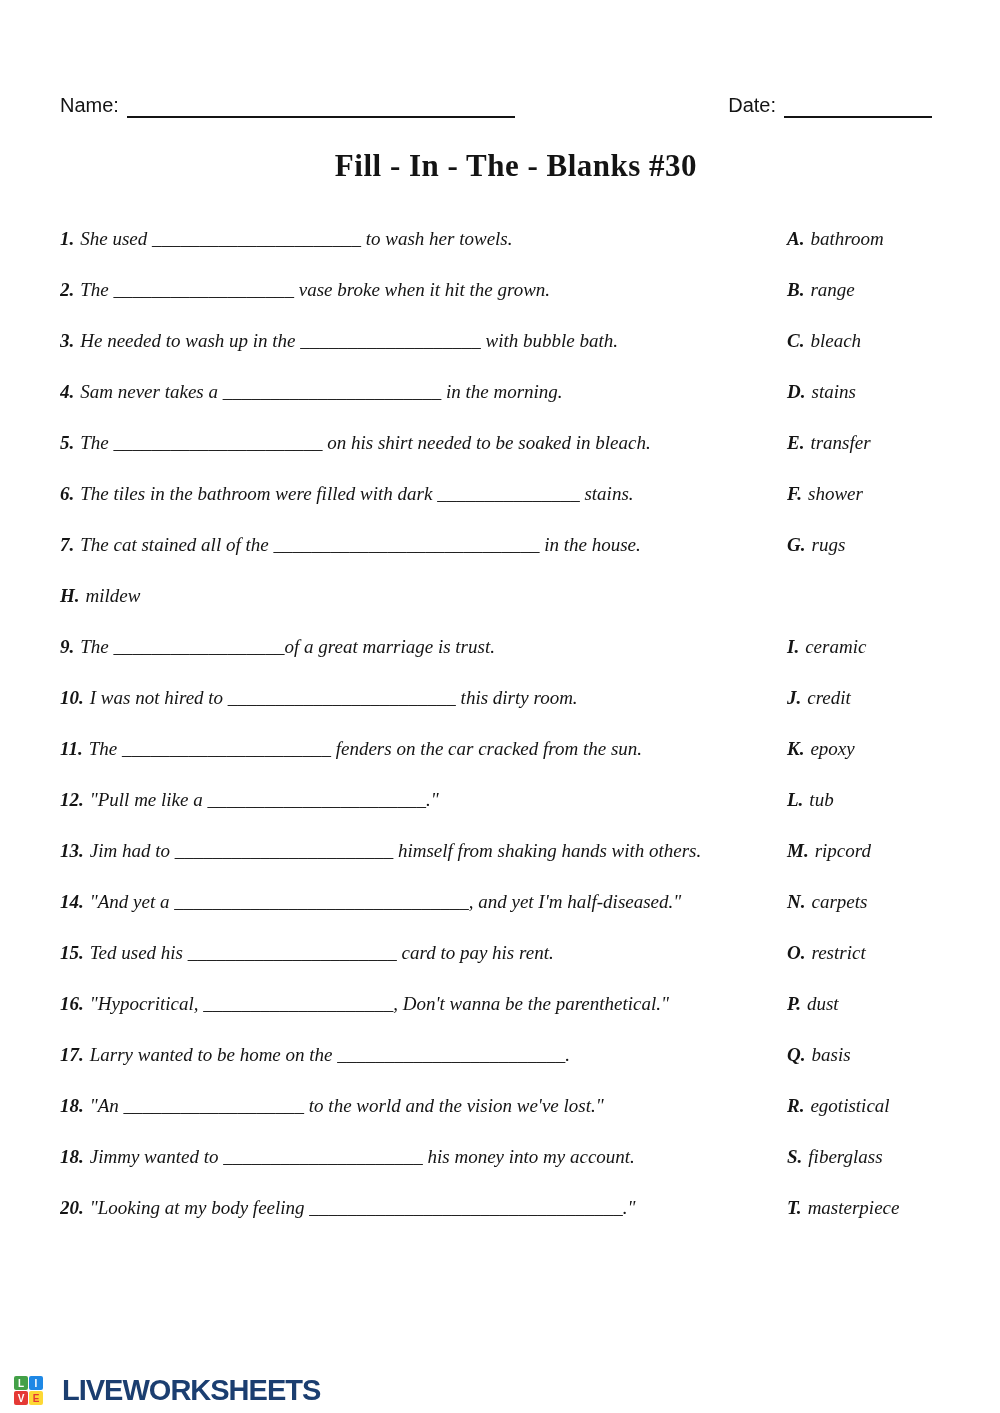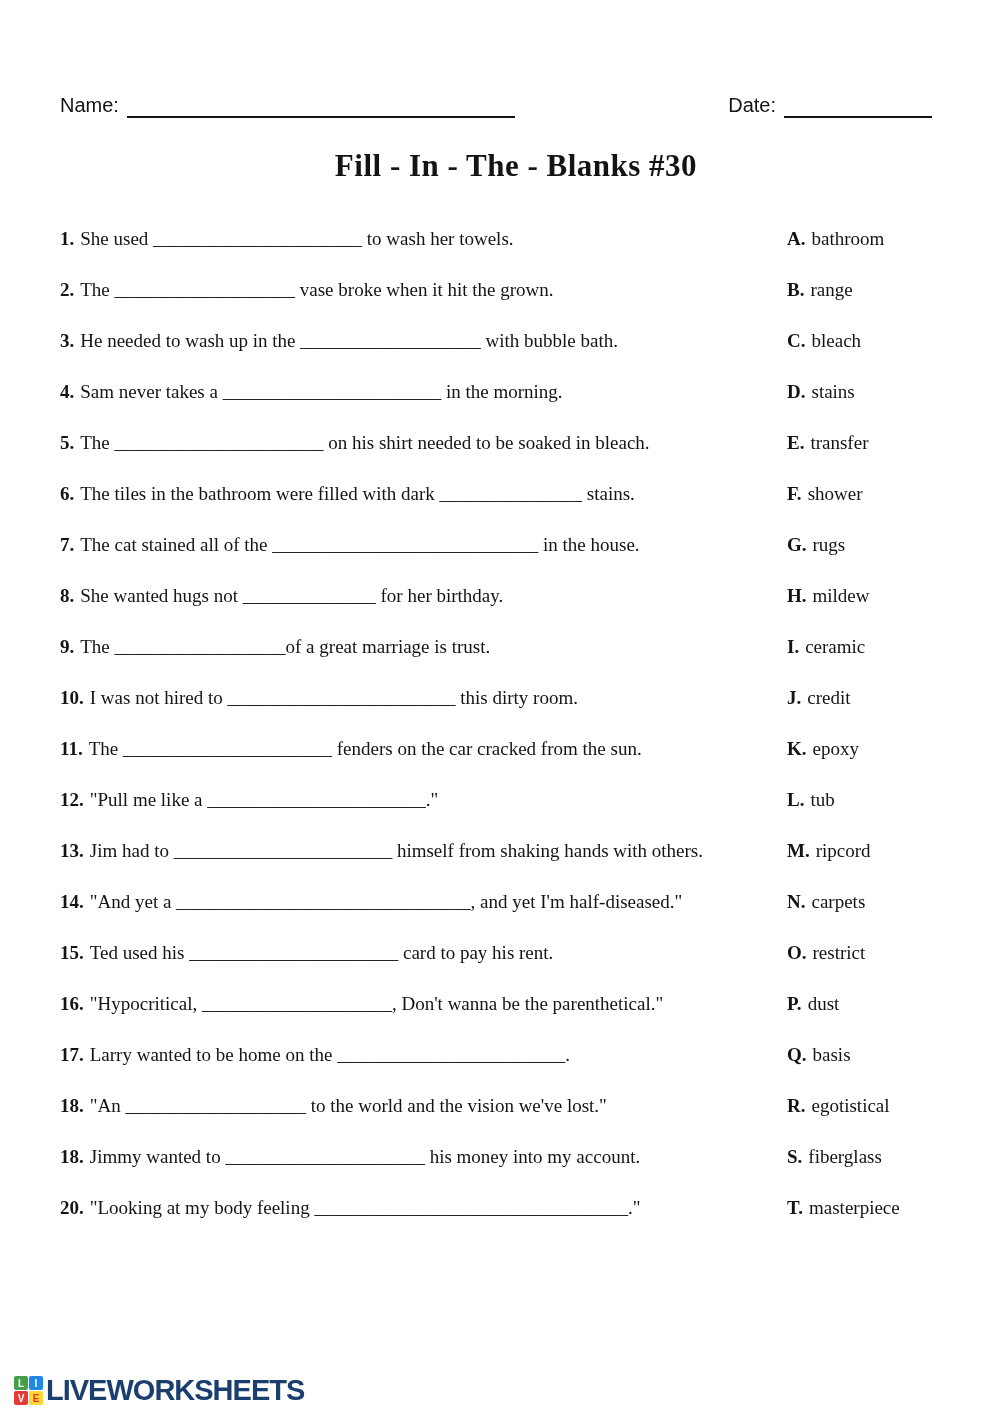--- a/index.html
+++ b/index.html
@@ -29,21 +29,21 @@
   
   .title {
     position:absolute; top:148px; left:16px; width:100%;
     text-align:center;
     font-size:31px; font-weight:bold;
     letter-spacing:0.5px;
   }
 
   
   .questions { position:absolute; top:213px; left:60px; right:40px; }
-  .row { display:flex; height:51px; }
+  .row { display:flex; height:51px;font-style:italic; }
   .q, .a { line-height:51px; white-space:nowrap; font-size:19px; }
   .q { flex:0 0 727px; overflow:hidden; }
   .a { flex:1; }
   .qnum, .alet { font-weight:bold; margin-right:6px; }
 
   
   .footer {
     position:absolute; top:1374px; left:14px;
     display:flex; align-items:center;
   }
@@ -63,20 +63,21 @@
   }
   .sq-l { background:#43a047; }
   .sq-i { background:#1e88e5; }
   .sq-v { background:#e53935; }
   .sq-e { background:#fdd835; color:#e53935; }
   .brand {
     font-family:"Liberation Sans", sans-serif;
     font-size:29px; font-weight:bold;
     letter-spacing:-1px;
     color:#1b3e70;
+    margin-left:16px;
   }
 </style>
 </head>
 <body>
 
 <div class="page">
 
   <div class="header-row">
     <div class="field-group">
       <span class="field-label">Name:</span>
@@ -121,21 +122,20 @@
       <div class="q"><span class="qnum">6.</span><span>The tiles in the bathroom were filled with dark _______________ stains.</span></div>
       <div class="a"><span class="alet">F.</span><span>shower</span></div>
     </div>
 
     <div class="row">
       <div class="q"><span class="qnum">7.</span><span>The cat stained all of the ____________________________ in the house.</span></div>
       <div class="a"><span class="alet">G.</span><span>rugs</span></div>
     </div>
 
     <div class="row">
-      <div class="q"><span class="qnum">8.</span><span>She wanted hugs not ______________ for her birthday.</span></div>
       <div class="a"><span class="alet">H.</span><span>mildew</span></div>
     </div>
 
     <div class="row">
       <div class="q"><span class="qnum">9.</span><span>The __________________of a great marriage is trust.</span></div>
       <div class="a"><span class="alet">I.</span><span>ceramic</span></div>
     </div>
 
     <div class="row">
       <div class="q"><span class="qnum">10.</span><span>I was not hired to ________________________ this dirty room.</span></div>

